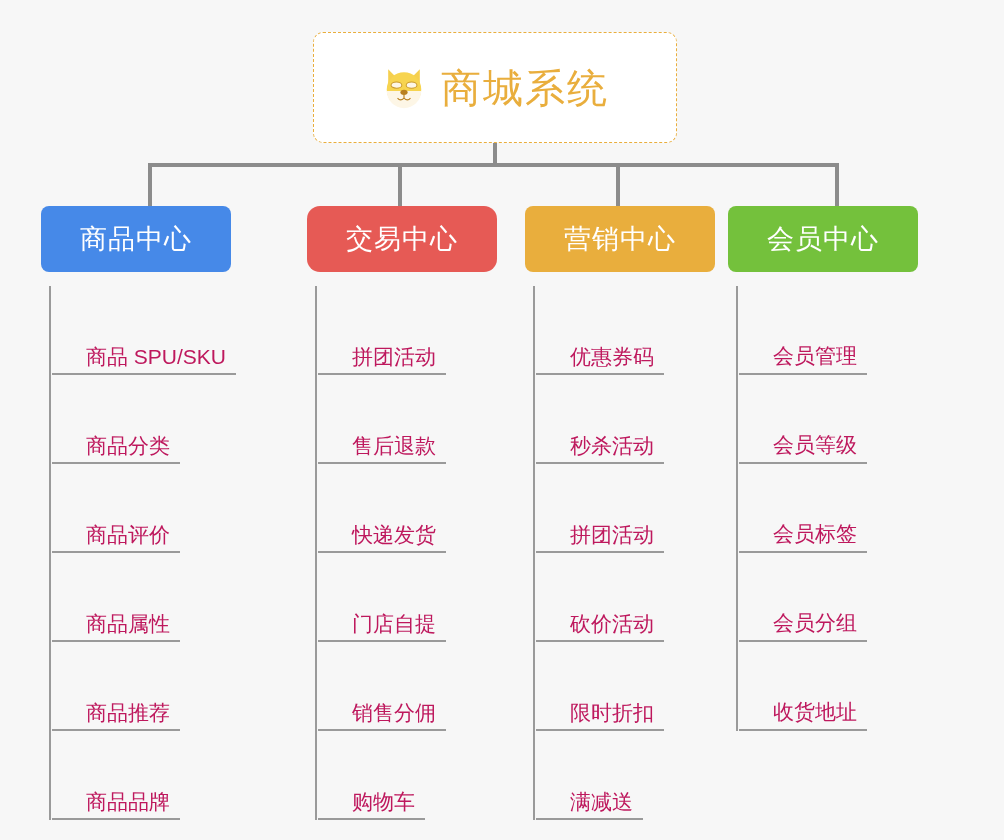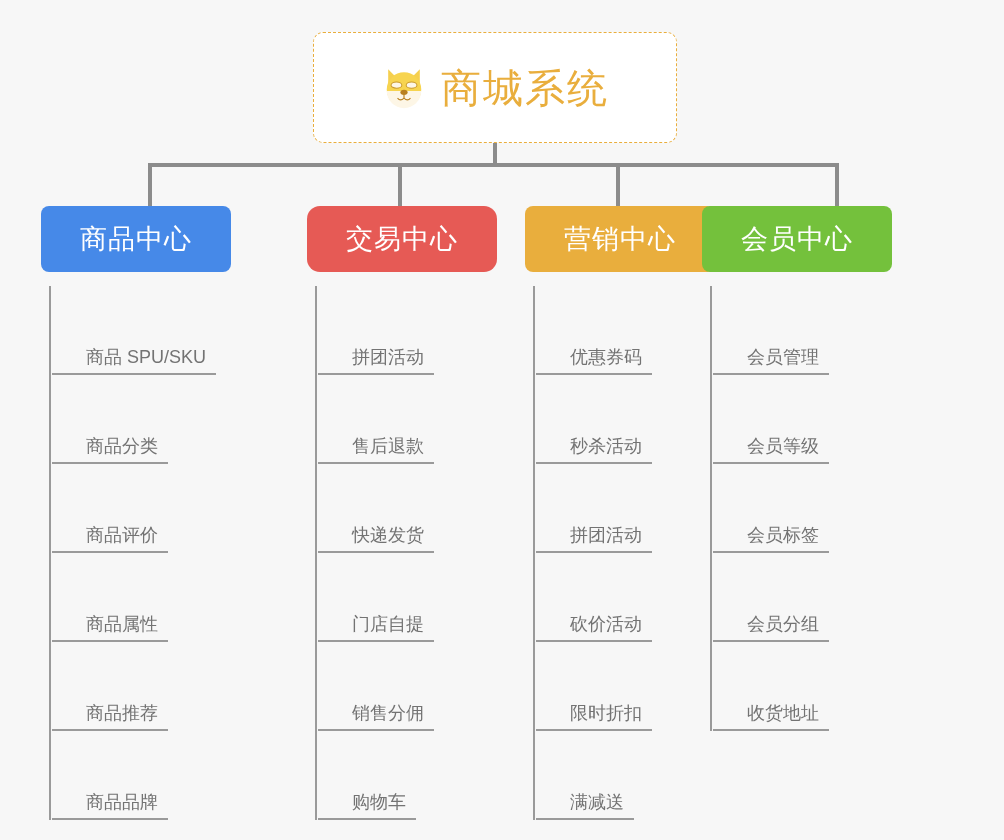--- a/index.html
+++ b/index.html
@@ -104,22 +104,22 @@
   }
   .leaf {
     position: relative;
     height: 89px;
     box-sizing: border-box;
     display: flex;
     align-items: flex-end;
   }
   .leaf-label {
     display: inline-block;
-    font-size: 18px;
-    color: #737373;
+    font-size: 21px;
+    color: #be185d;
     white-space: nowrap;
     padding: 0 10px 5px 34px;
     border-bottom: 2px solid #9a9a9a;
     line-height: 1.1;
   }
 </style>
 </head>
 <body>
 
 <div id="chart">
@@ -220,21 +220,21 @@
         </div>
       <div class="leaf">
           <span class="leaf-label">限时折扣</span>
         </div>
       <div class="leaf">
           <span class="leaf-label">满减送</span>
         </div>
     </div>
   </div>
 
-  <div class="column" style="left:702px;font-family:Liberation Serif, serif;">
+  <div class="column" style="left:728px;font-family:Liberation Serif, serif;">
     <div class="cat-box" style="background: rgb(116, 193, 60);">
       <span>会员中心</span>
     </div>
     <div class="leaf-stack">
       <div class="leaf">
           <span class="leaf-label">会员管理</span>
         </div>
       <div class="leaf">
           <span class="leaf-label">会员等级</span>
         </div>

